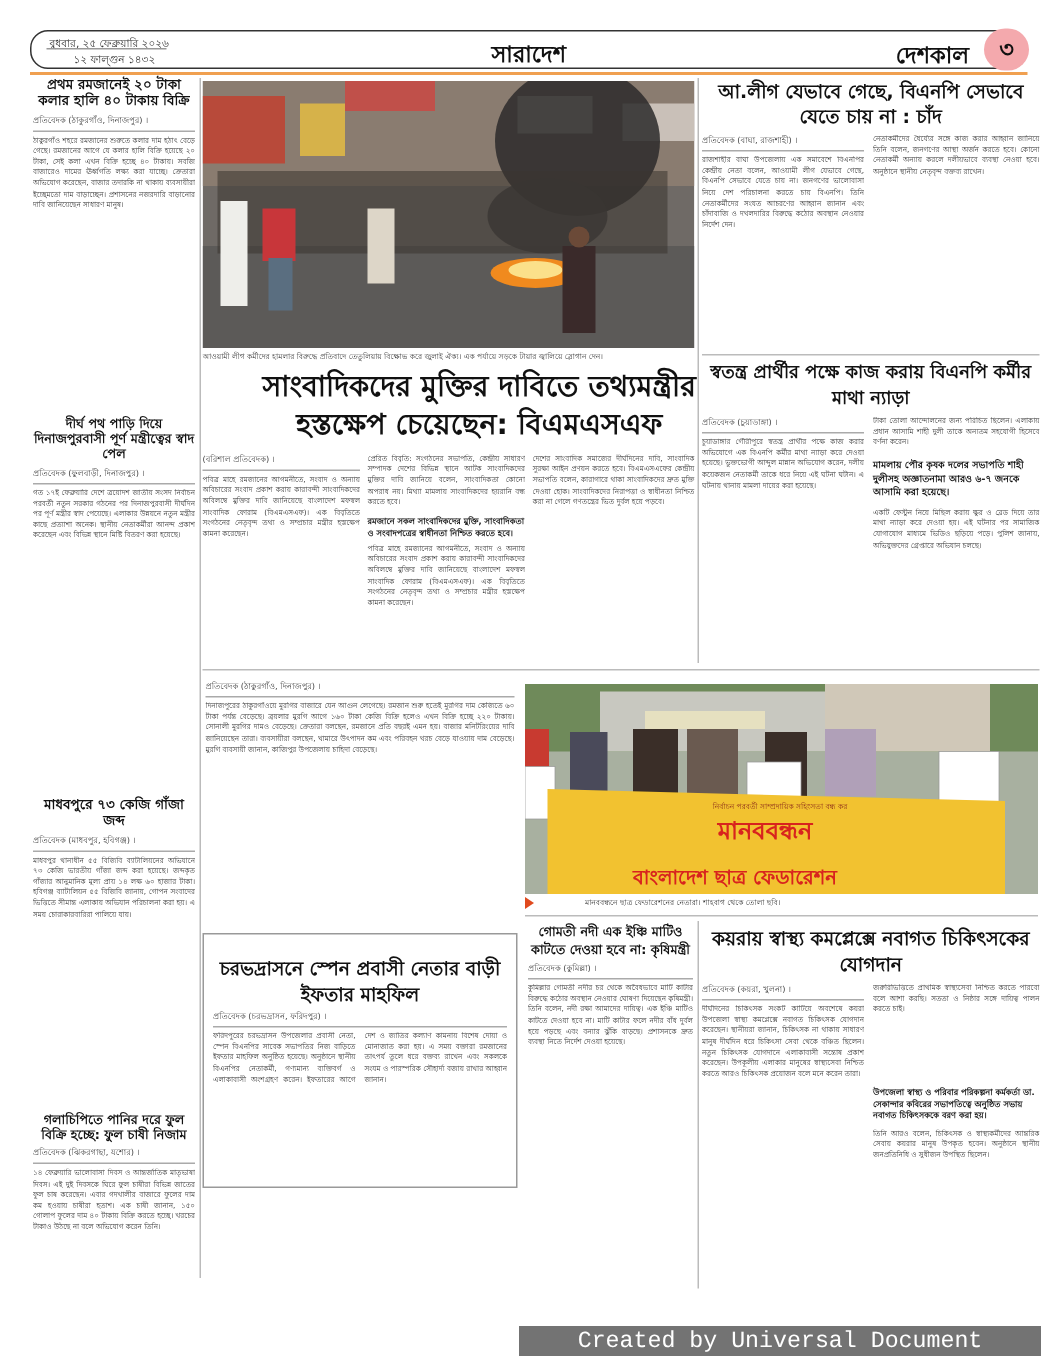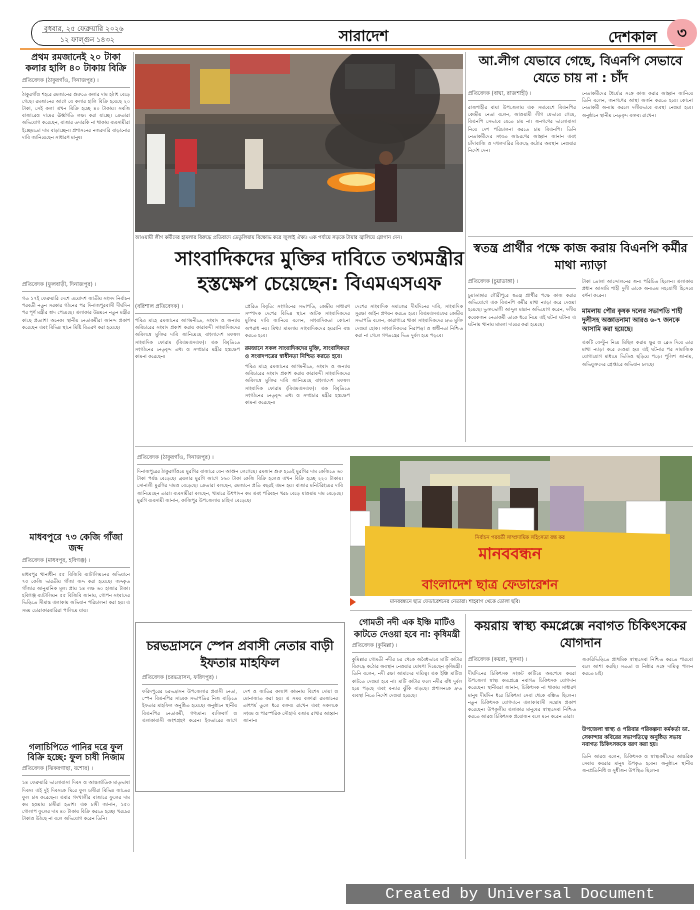--- a/index.html
+++ b/index.html
@@ -3,21 +3,21 @@
 <meta charset="utf-8">
 <style>
   * { box-sizing: border-box; margin: 0; padding: 0; }
   html, body { width: 700px; height: 910px; background: #ffffff; overflow: hidden; }
   body { position: relative; font-family: "DejaVu Sans", sans-serif; color: #111; }
 
   .abs { position: absolute; }
 
   
   #masthead { position: absolute; left: 20px; top: 20px; width: 665px; height: 26px;
-    border: 1px solid #333; border-radius: 12px; background: #fff; margin-left: 11px; }
+    border: 1px solid #333; border-radius: 12px; background: #fff; }
   #masthead .date1 { position:absolute; left: 12px; top: 2px; font-size: 7px; color:#333; }
   #masthead .date2 { position:absolute; left: 28px; top: 13px; font-size: 7px; color:#333; }
   #masthead .dateline { position:absolute; left: 10px; top: 11px; width: 80px; border-top: 1px solid #999; }
   #masthead .section { position:absolute; left: 0; width: 100%; top: 3px; text-align: center; font-size: 15px; font-weight: bold; }
   #masthead .brand { position:absolute; right: 38px; top: 4px; font-size: 15px; font-weight: bold; font-family: "DejaVu Serif", serif; }
   #masthead .pagenum { position:absolute; right: -2px; top: -2px; width: 30px; height: 28px; border-radius: 14px;
     background: #f4a9ad; font-size: 15px; font-weight: bold; text-align: center; line-height: 28px; }
   #rule-top { position:absolute; left: 20px; top: 48px; width: 665px; border-top: 2px solid #f0a050; }
 
   .headline { font-weight: bold; text-align: center; line-height: 1.2; color: #111; }
@@ -45,20 +45,21 @@
   <span class="pagenum">৩</span>
 </div>
 <div id="rule-top"></div>
 
 <div class="abs" style="left:22px; top:52px; width:108px;">
   <div class="headline" style="font-size:9px;">প্রথম রমজানেই ২০ টাকা কলার হালি ৪০ টাকায় বিক্রি</div>
   <div class="byline" style="margin-top:3px;">প্রতিবেদক (ঠাকুরগাঁও, দিনাজপুর) ।</div>
   <div class="body" style="height:138px; overflow:hidden;">ঠাকুরগাঁও শহরে রমজানের শুরুতে কলার দাম হঠাৎ বেড়ে গেছে। রমজানের আগে যে কলার হালি বিক্রি হয়েছে ২০ টাকা, সেই কলা এখন বিক্রি হচ্ছে ৪০ টাকায়। সবজি বাজারেও দামের ঊর্ধ্বগতি লক্ষ্য করা যাচ্ছে। ক্রেতারা অভিযোগ করেছেন, বাজার তদারকি না থাকায় ব্যবসায়ীরা ইচ্ছেমতো দাম বাড়াচ্ছেন। প্রশাসনের নজরদারি বাড়ানোর দাবি জানিয়েছেন সাধারণ মানুষ।</div>
 </div>
 <div class="abs" style="left:22px; top:278px; width:108px;">
+  <div class="headline" style="font-size:8.5px;">দীর্ঘ পথ পাড়ি দিয়ে দিনাজপুরবাসী পূর্ণ মন্ত্রীত্বের স্বাদ পেল</div>
   <div class="byline" style="margin-top:3px;">প্রতিবেদক (ফুলবাড়ী, দিনাজপুর) ।</div>
   <div class="body" style="height:180px; overflow:hidden;">গত ১৭ই ফেব্রুয়ারি দেশে ত্রয়োদশ জাতীয় সংসদ নির্বাচন পরবর্তী নতুন সরকার গঠনের পর দিনাজপুরবাসী দীর্ঘদিন পর পূর্ণ মন্ত্রীর স্বাদ পেয়েছে। এলাকার উন্নয়নে নতুন মন্ত্রীর কাছে প্রত্যাশা অনেক। স্থানীয় নেতাকর্মীরা আনন্দ প্রকাশ করেছেন এবং বিভিন্ন স্থানে মিষ্টি বিতরণ করা হয়েছে।</div>
 </div>
 <div class="abs" style="left:22px; top:532px; width:108px;">
   <div class="headline" style="font-size:9px;">মাধবপুরে ৭৩ কেজি গাঁজা জব্দ</div>
   <div class="byline" style="margin-top:3px;">প্রতিবেদক (মাধবপুর, হবিগঞ্জ) ।</div>
   <div class="body" style="height:120px; overflow:hidden;">মাধবপুর থানাধীন ৫৫ বিজিবি ব্যাটালিয়নের অভিযানে ৭৩ কেজি ভারতীয় গাঁজা জব্দ করা হয়েছে। জব্দকৃত গাঁজার আনুমানিক মূল্য প্রায় ১৪ লক্ষ ৬০ হাজার টাকা। হবিগঞ্জ ব্যাটালিয়ন ৫৫ বিজিবি জানায়, গোপন সংবাদের ভিত্তিতে সীমান্ত এলাকায় অভিযান পরিচালনা করা হয়। এ সময় চোরাকারবারিরা পালিয়ে যায়।</div>
 </div>
 <div class="abs" style="left:22px; top:702px; width:108px;">
   <div class="headline" style="font-size:8.5px;margin-top:40px;">গলাচিপিতে পানির দরে ফুল বিক্রি হচ্ছে: ফুল চাষী নিজাম</div>

